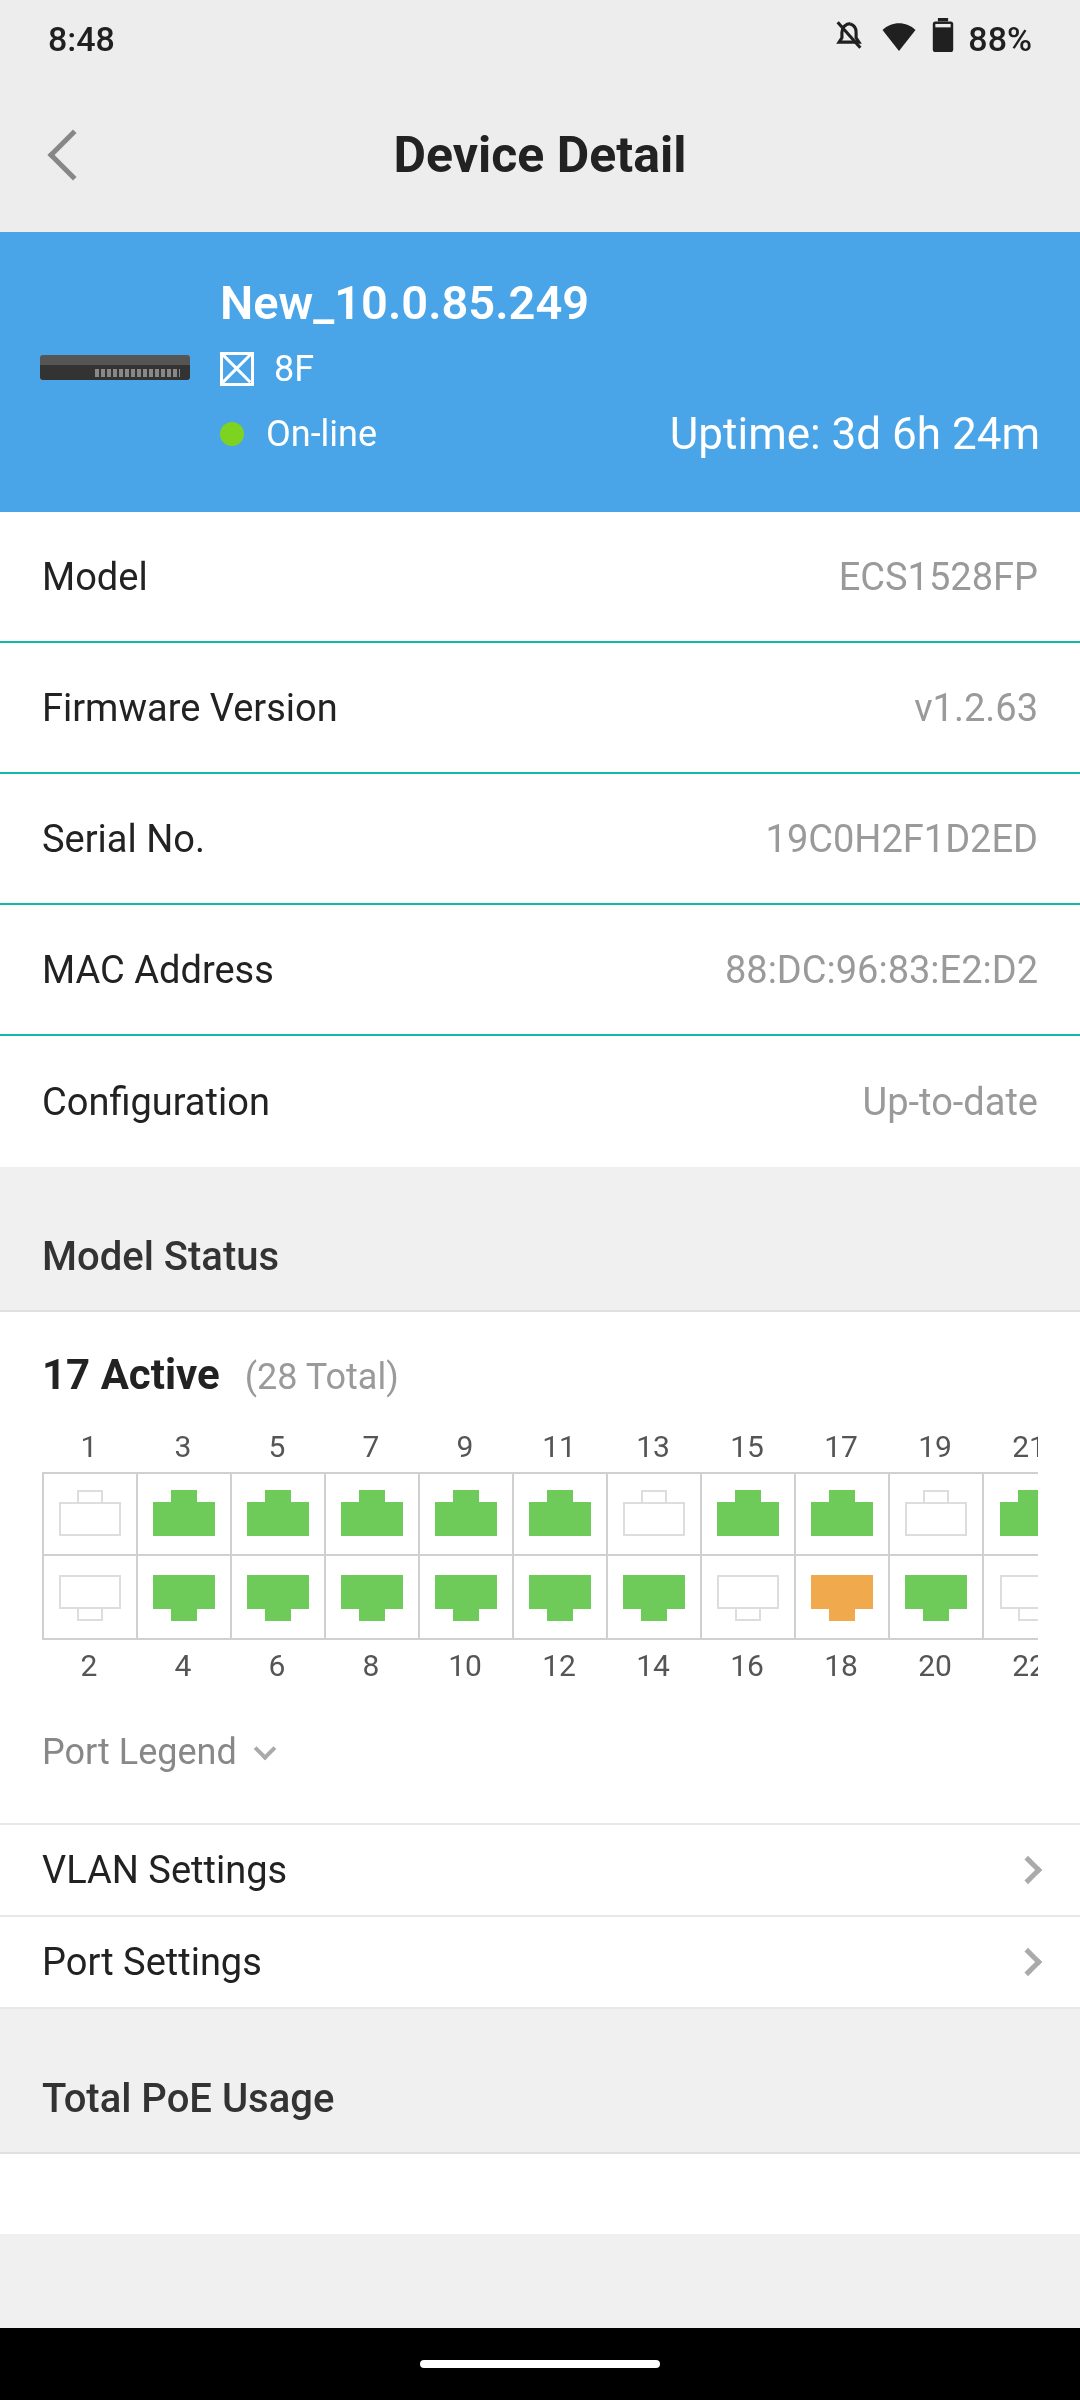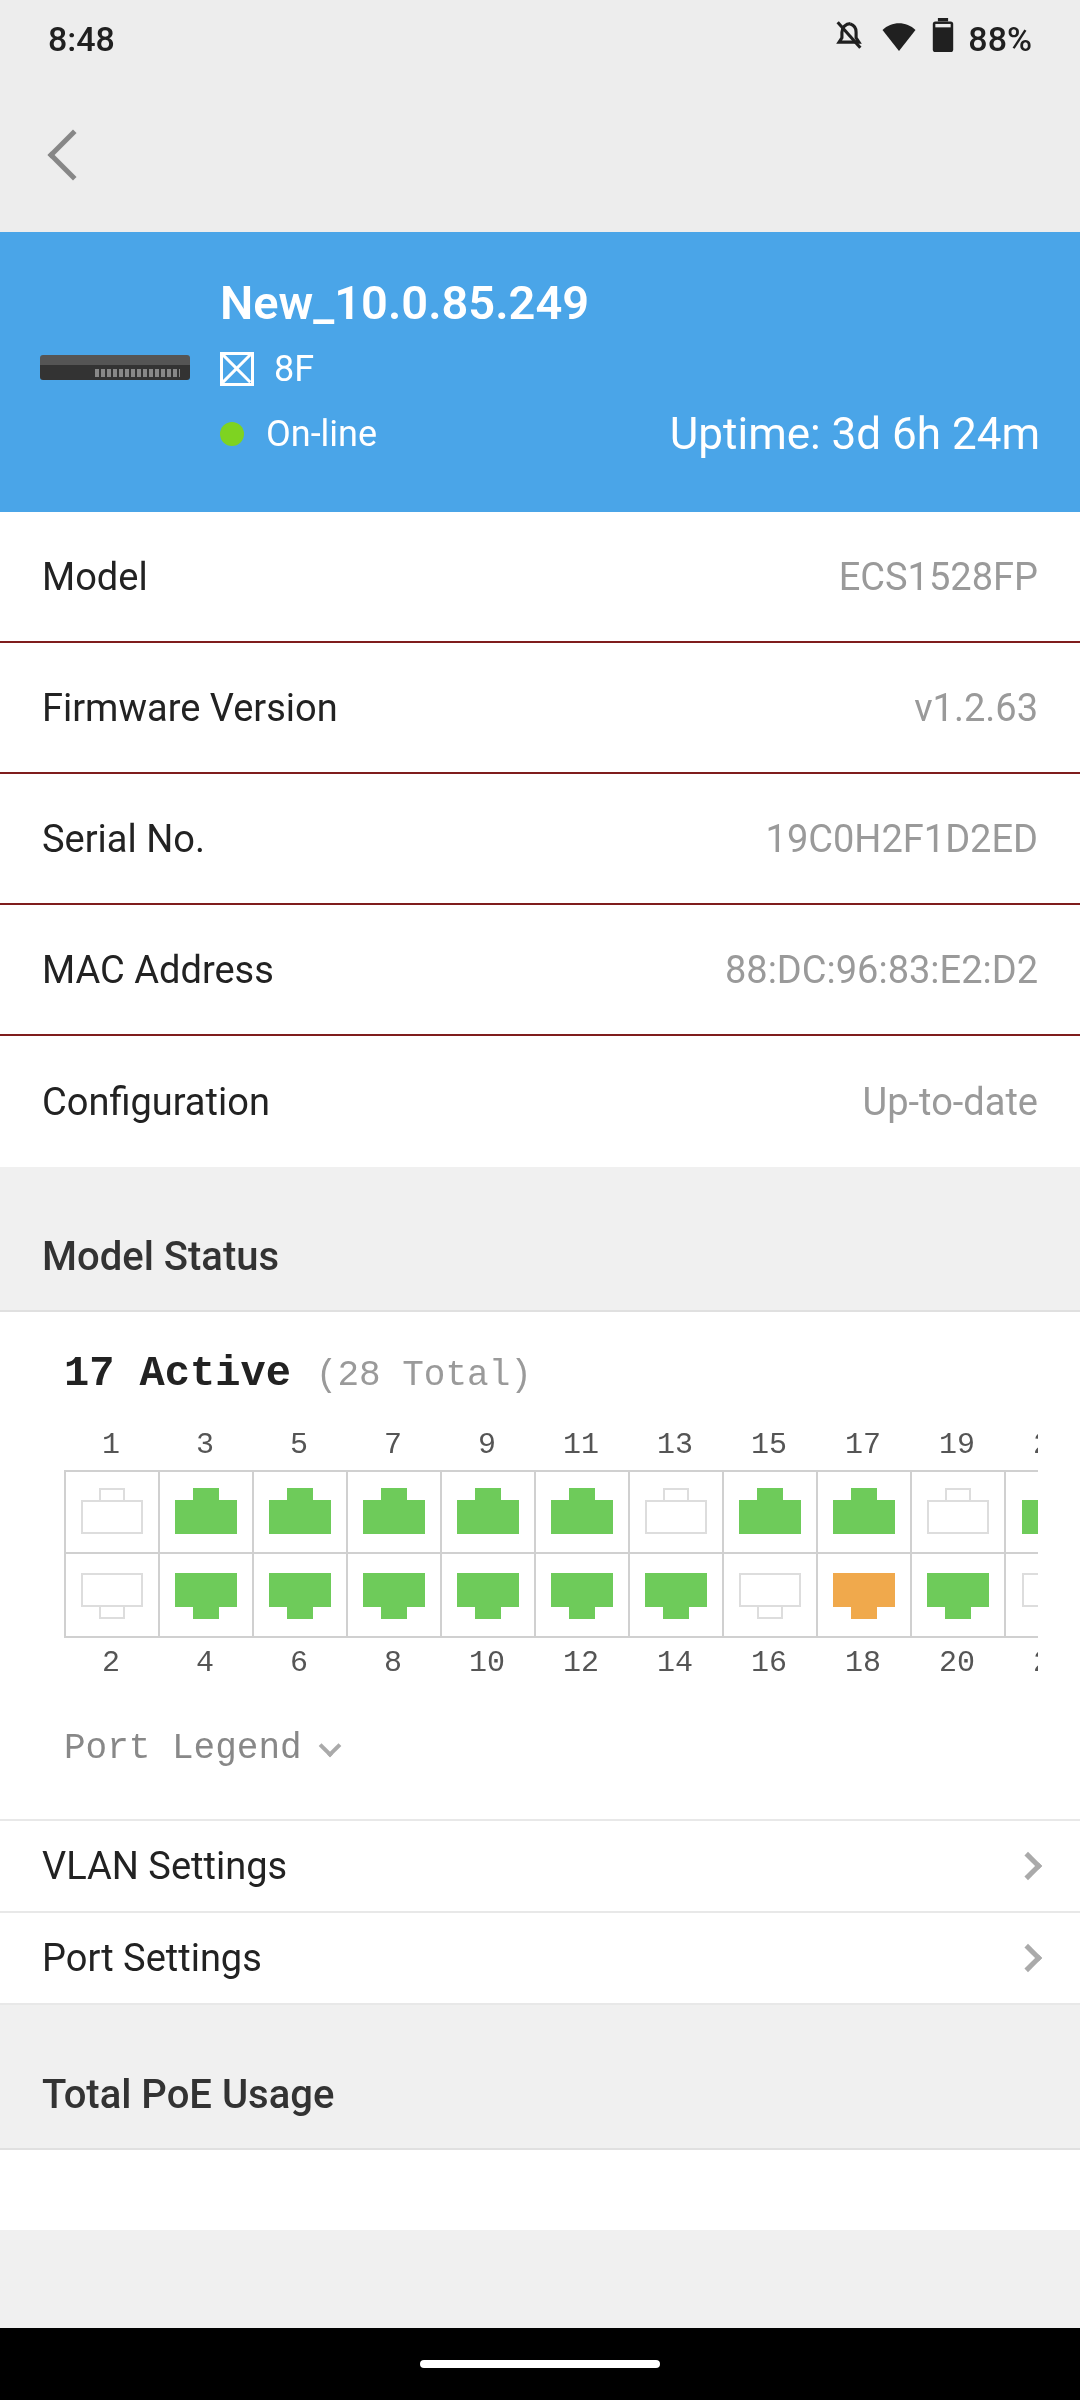--- a/index.html
+++ b/index.html
@@ -87,39 +87,39 @@
     display: flex; justify-content: space-between; align-items: center;
   }
   .device-status { display: flex; align-items: center; gap: 22px; font-size: 36px; }
   .status-dot { width: 24px; height: 24px; border-radius: 50%; background: #7ed321; }
   .uptime { font-size: 44px; text-align: right; }
   
   .details { background: #fff; }
   .detail-row {
     display: flex; justify-content: space-between; align-items: center;
     padding: 0 42px; height: 131px;
-    border-bottom: 2px solid #7f1d1d;
+    border-bottom: 2px solid #14b8a6;
     font-size: 38px;
   }
   .detail-row:last-child { border-bottom: none; align-items: center; }
   .detail-label { color: #222; }
   .detail-value { color: #9a9a9a; }
   
   .section-header {
     background: #f0f0f0;
     height: 145px;
     display: flex; align-items: flex-end;
     padding: 0 42px 30px 42px;
     font-size: 40px;
     font-weight: 500;
     color: #333;
     border-bottom: 2px solid #e0e0e0;
   }
   
-  .port-block { background: #fff; padding: 38px 42px 30px 64px; font-family: Liberation Mono, monospace; }
+  .port-block { background: #fff; padding: 38px 42px 30px 42px; }
   .port-count-row { display: flex; align-items: baseline; gap: 25px; margin-bottom: 30px; }
   .port-active { font-size: 42px; font-weight: 700; color: #222; }
   .port-total  { font-size: 36px; color: #9a9a9a; }
   .port-grid-wrap { overflow: hidden; }
   .port-labels {
     display: flex;
     font-size: 30px; color: #555;
   }
   .port-col { width: 94px; text-align: center; flex: 0 0 94px; }
   .port-grid {
@@ -216,20 +216,21 @@
         <rect x="0" y="2" width="12" height="18" rx="1.5" fill="#202020"></rect>
         <rect x="1.5" y="3.5" width="9" height="2" fill="#ededed"></rect>
       </svg>
     </span>
     <span>88%</span>
   </div>
 </div>
 
 <div class="app-header">
   <div class="back-arrow"></div>
+  <div class="header-title">Device Detail</div>
 </div>
 
 <div class="device-banner">
   <div class="device-img"></div>
   <div class="device-info">
     <div class="device-name">New_10.0.85.249</div>
     <div class="device-loc">
       <span class="loc-icon"></span>
       <span>8F</span>
     </div>

